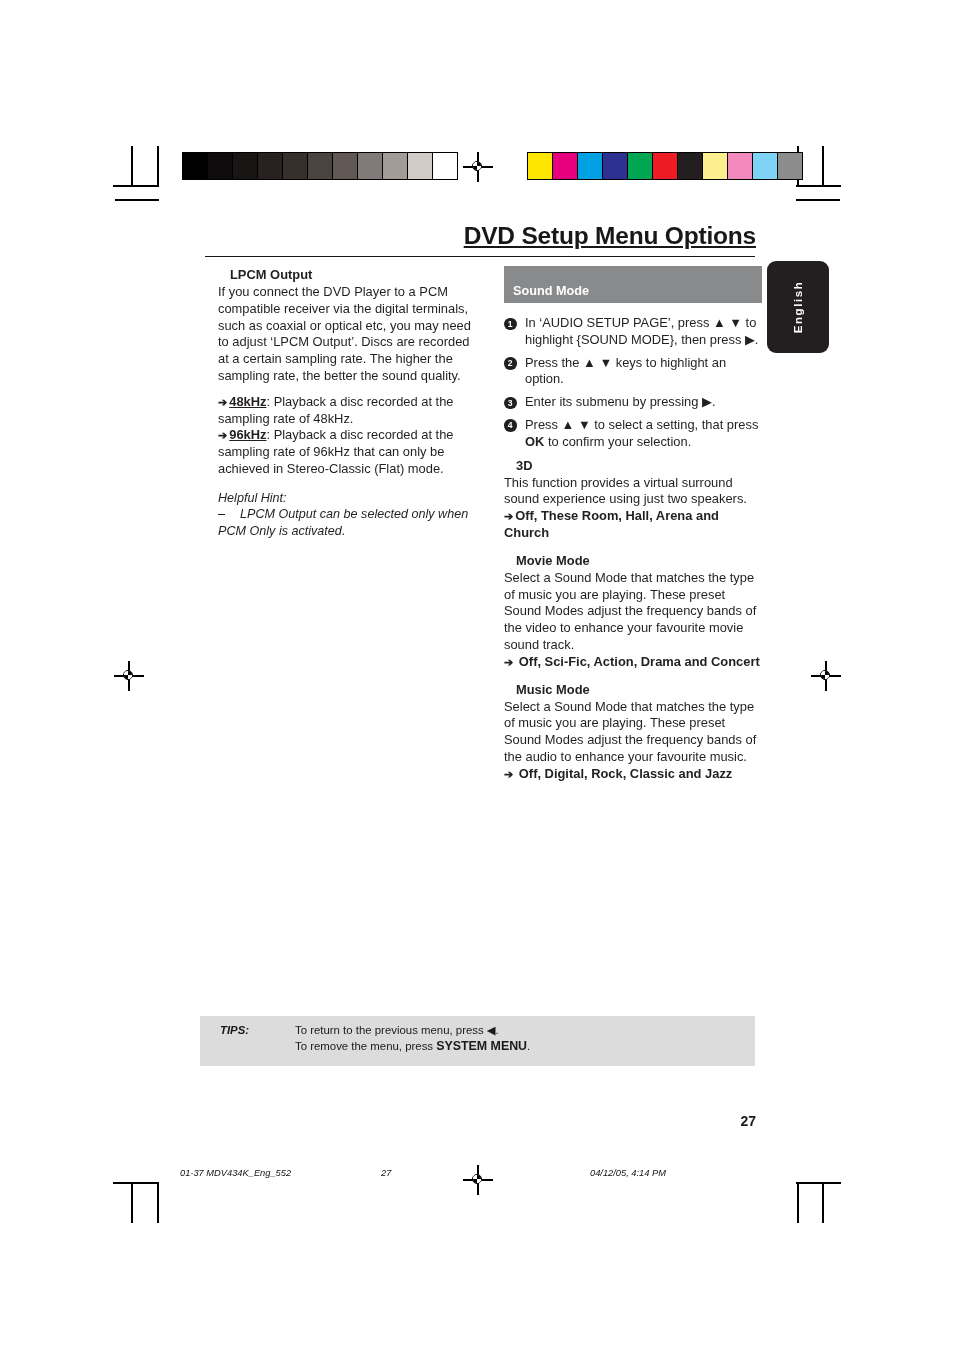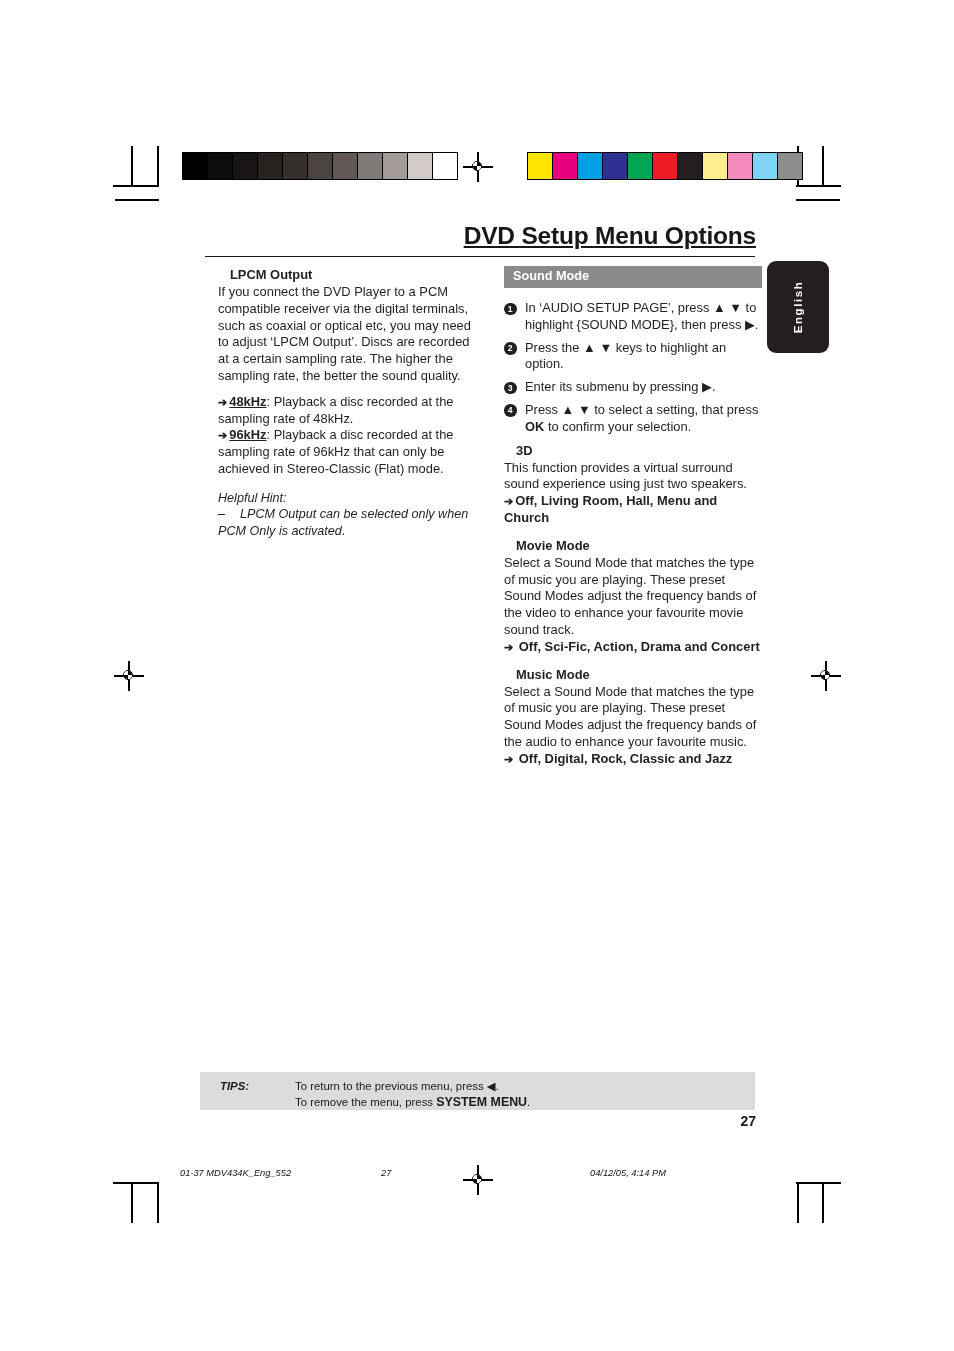--- a/index.html
+++ b/index.html
@@ -127,21 +127,21 @@
   }
   .hint .dash { display: inline-block; width: 22px; }
 
   
   .banner {
     background: #888a8c;
     color: #ffffff;
     font-weight: bold;
     font-size: 12.7px;
     line-height: 19px;
-    padding: 1px 0 2px 9px;
+    padding: 16px 0 2px 9px;
     width: 249px;
     margin: 0 0 7px 0;
   }
 
   
   ol.steps {
     list-style: none;
     margin: 12px 0 0 0;
     padding: 0;
   }
@@ -163,22 +163,22 @@
     font-weight: bold;
     line-height: 12.5px;
     text-align: center;
   }
 
   .bold-opt { font-weight: bold; font-size: 12.9px; line-height: 16.8px; margin: 0; }
 
   
   .tips {
     position: absolute;
-    left: 200px; top: 1072px;
-    width: 555px; height: 38px;
+    left: 200px; top: 1016px;
+    width: 555px; height: 50px;
     background: #dcdcdc;
   }
   .tips .label {
     position: absolute;
     left: 20px; top: 8px;
     font-size: 11.4px;
     font-weight: bold;
     font-style: italic;
   }
   .tips .lines {
@@ -325,21 +325,21 @@
       <span class="num">3</span><span>Enter its submenu by pressing ▶.</span>
     </li>
     <li>
       <span class="num">4</span><span>Press </span><span>▲ ▼</span><span> to select a setting, that press </span><span class="b">OK</span><span> to confirm your selection.</span>
     </li>
   </ol>
 
   <h3 class="sec" style="margin-top:6px;">3D</h3>
   <p class="body">This function provides a virtual surround sound experience using just two speakers.</p>
   <p class="bold-opt">
-    <span class="arr">➔</span><span>Off, Living Room, Hall, Menu and Church</span>
+    <span class="arr">➔</span><span>Off, These Room, Hall, Arena and Church</span>
   </p>
 
   <h3 class="sec" style="margin-top:10px;">Movie Mode</h3>
   <p class="body">Select a Sound Mode that matches the type of music you are playing. These preset Sound Modes adjust the frequency bands of the video to enhance your favourite movie sound track.</p>
   <p class="bold-opt">
     <span class="arr">➔</span>&nbsp;<span>Off, Sci-Fic, Action, Drama and Concert</span>
   </p>
 
   <h3 class="sec" style="margin-top:10px;">Music Mode</h3>
   <p class="body">Select a Sound Mode that matches the type of music you are playing. These preset Sound Modes adjust the frequency bands of the audio to enhance your favourite music.</p>

